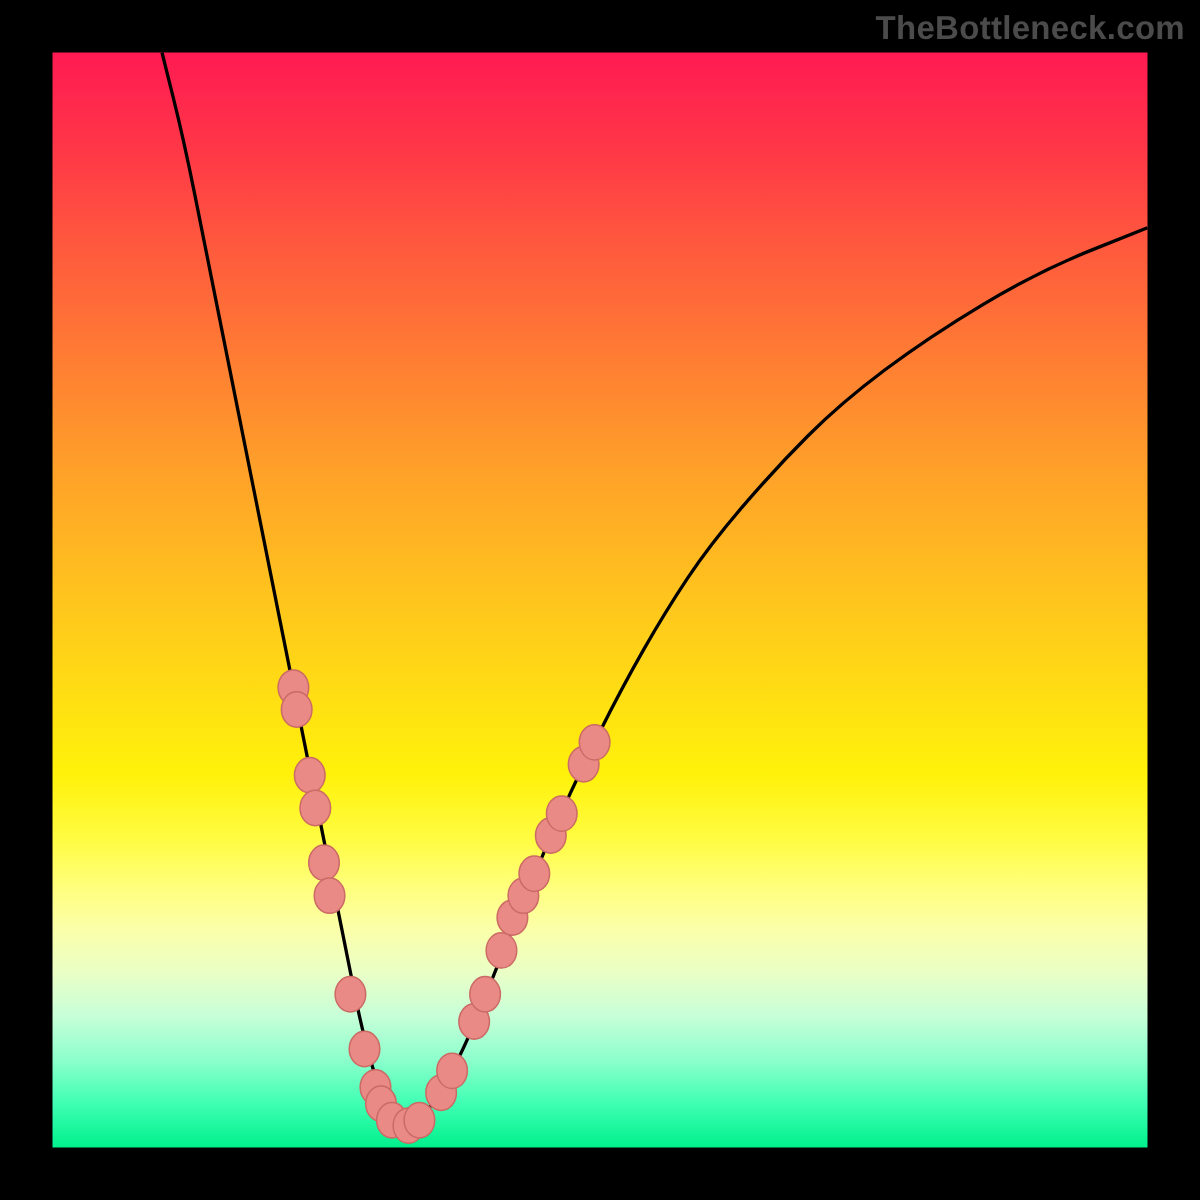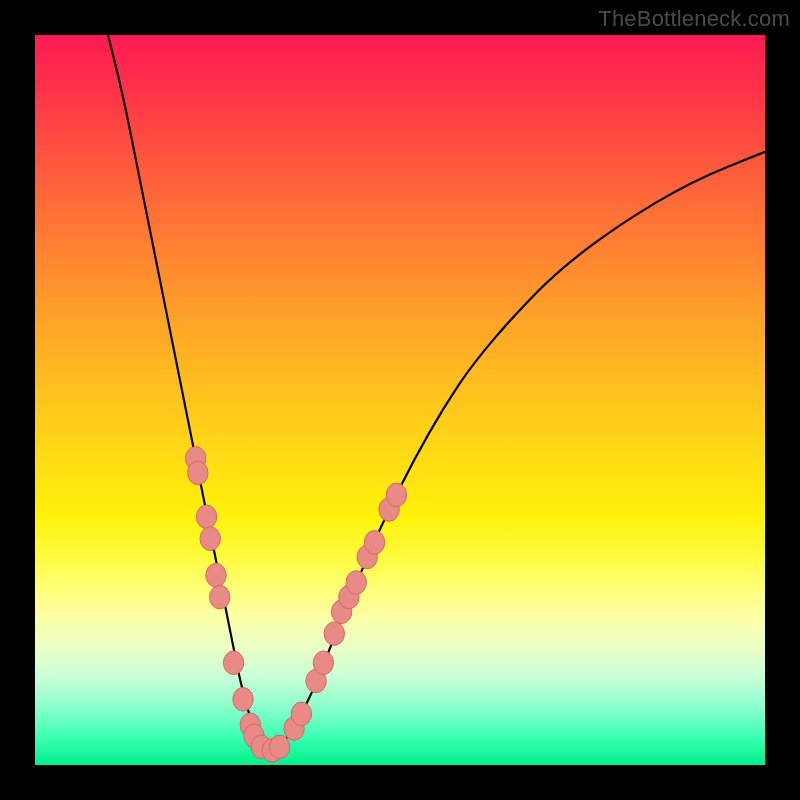--- a/index.html
+++ b/index.html
@@ -44,21 +44,21 @@
       #3fffb3 96%,
       #00f08c 100%
     );
   }
   .watermark {
     position: absolute;
     top: 6px;
     right: 10px;
     color: #4b4b4b;
     font-size: 22px;
-    font-weight: 400;
+    font-weight: 700;
     letter-spacing: 0.2px;
     user-select: none;
   }
   svg.curve {
     position: absolute;
     left: 0;
     top: 0;
     width: 730px;
     height: 730px;
     overflow: visible;

